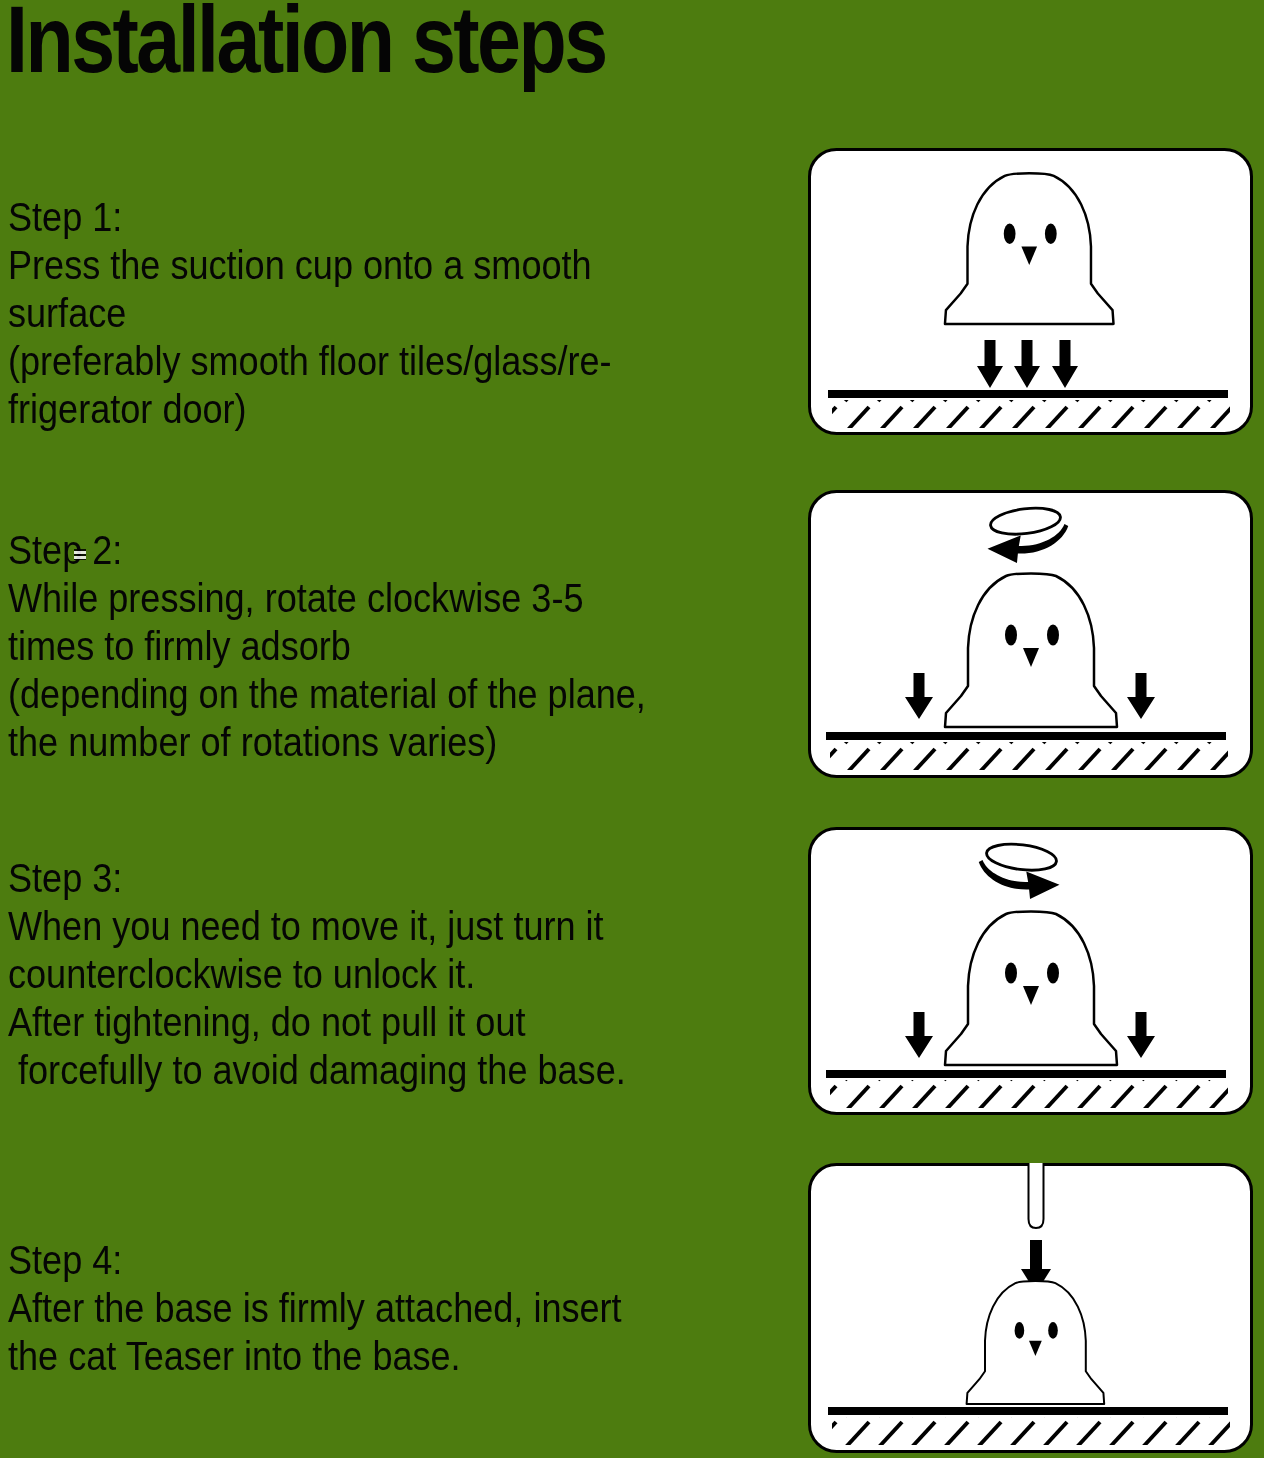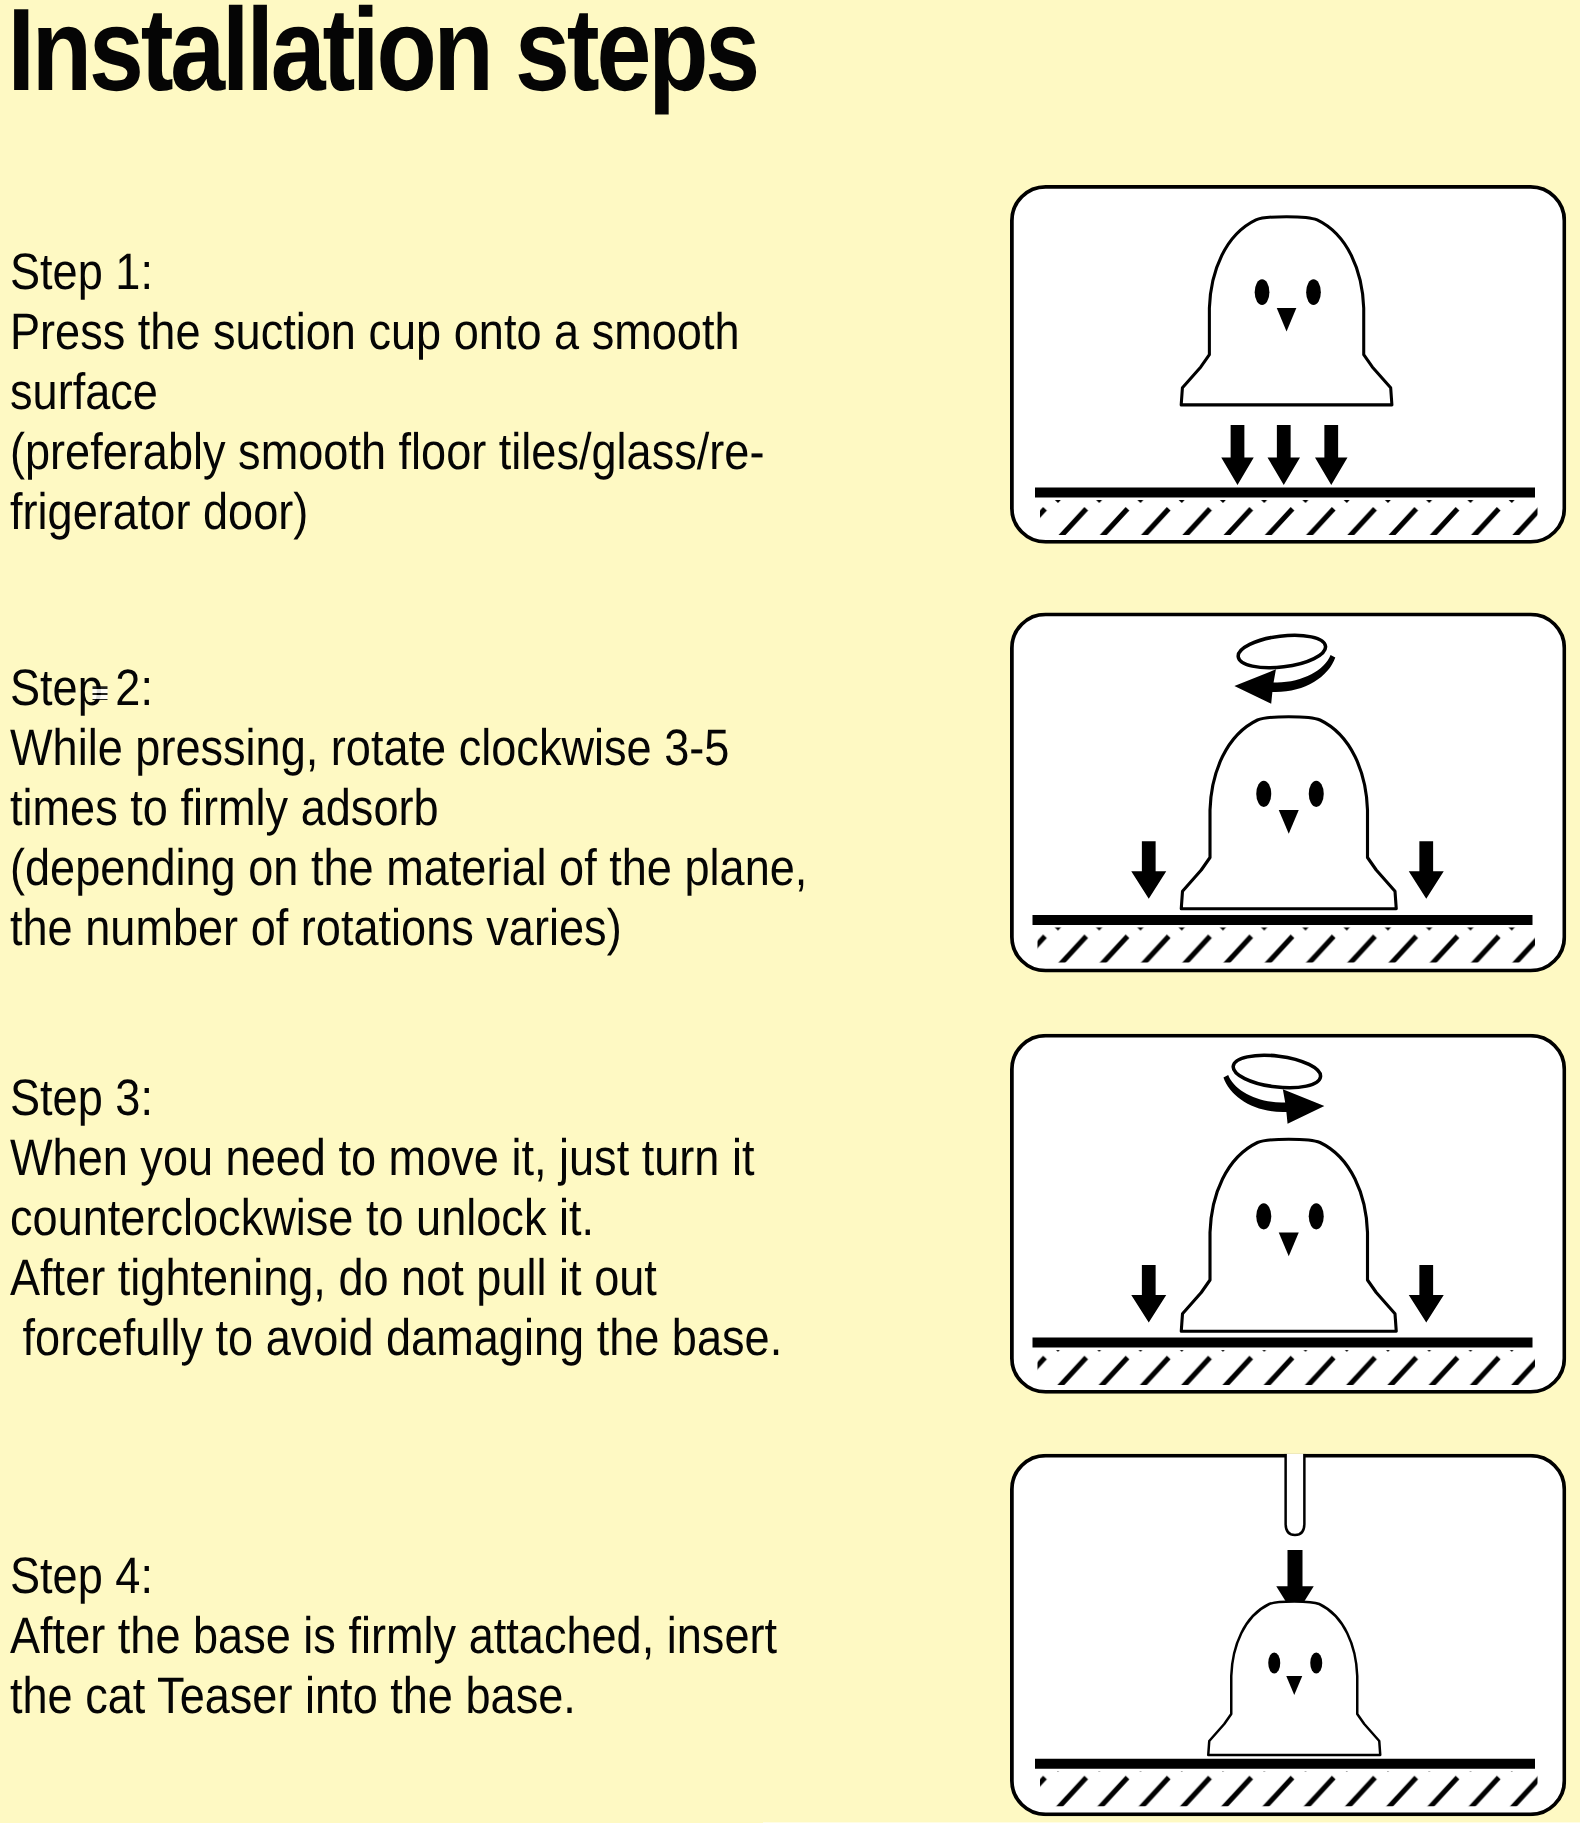--- a/index.html
+++ b/index.html
@@ -1,17 +1,17 @@
 <!DOCTYPE html>
 <html><head>
 <meta charset="utf-8">
 <style>
   html,body{margin:0;padding:0;background:#fff;}
   .page{
-    position:relative;width:1264px;height:1458px;background:#fef9c3;
+    position:relative;width:1264px;height:1458px;background:#4d7c0f;
     font-family:"Liberation Sans",sans-serif;color:#050505;overflow:hidden;
   }
   .title{
     position:absolute;left:6px;top:-7px;margin:0;
     font-size:94px;font-weight:bold;letter-spacing:-3px;line-height:94px;
     transform:scaleX(0.84);transform-origin:left top;white-space:nowrap;
   }
   .step-text{
     position:absolute;left:8px;font-size:41px;line-height:48px;
     transform:scaleX(0.88);transform-origin:left top;

